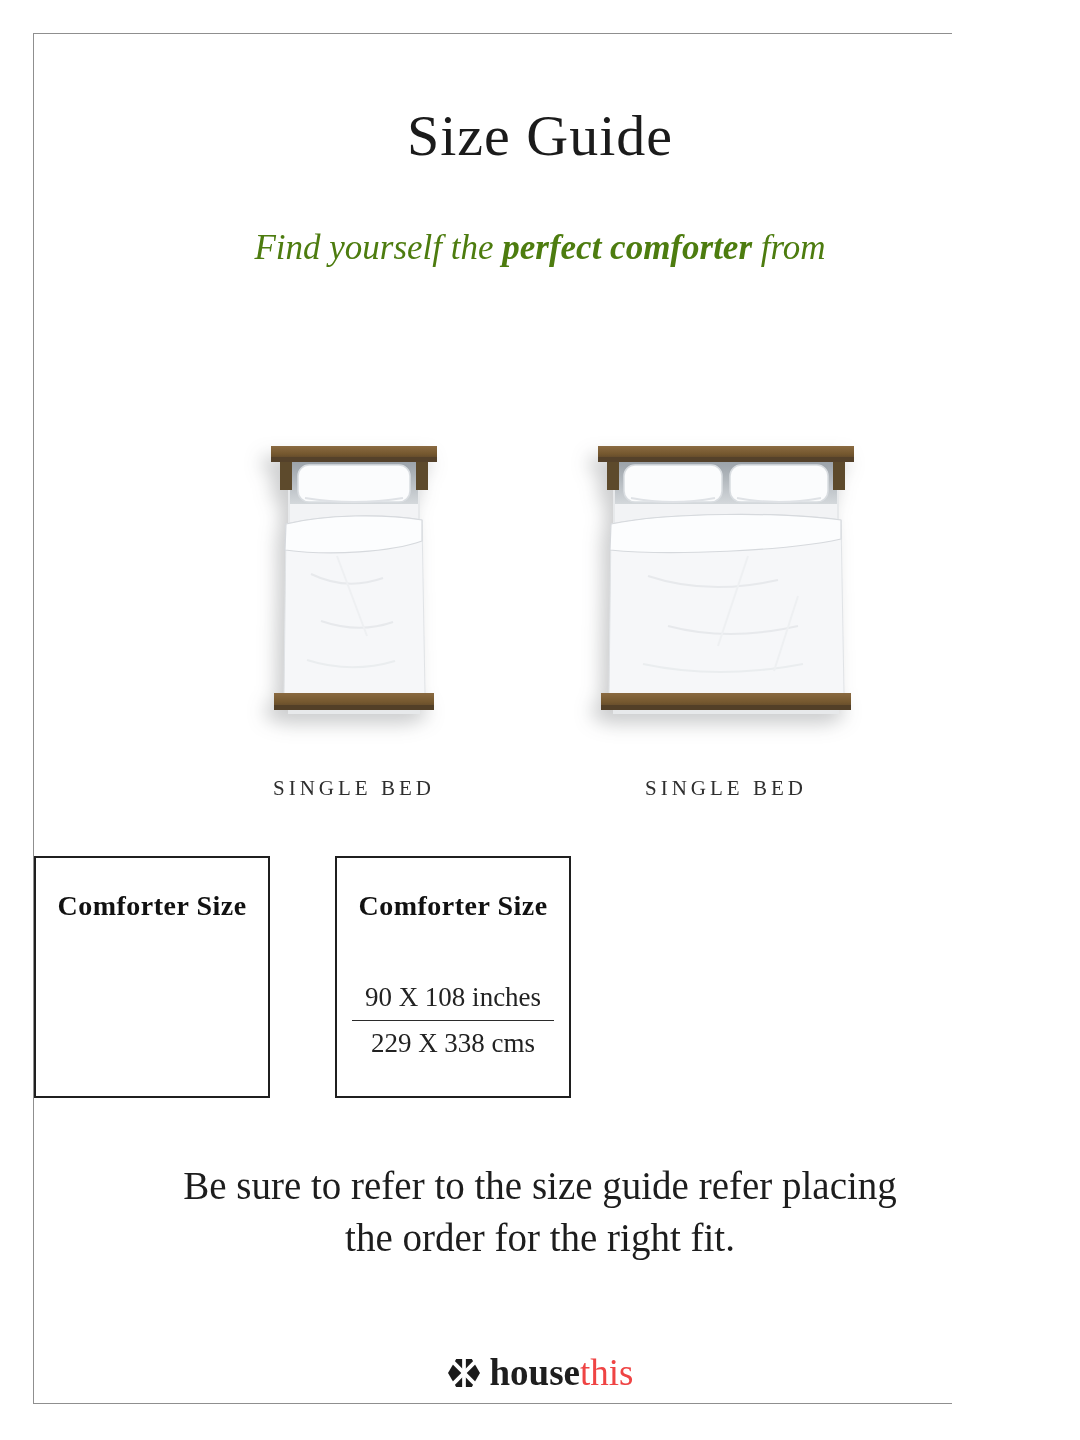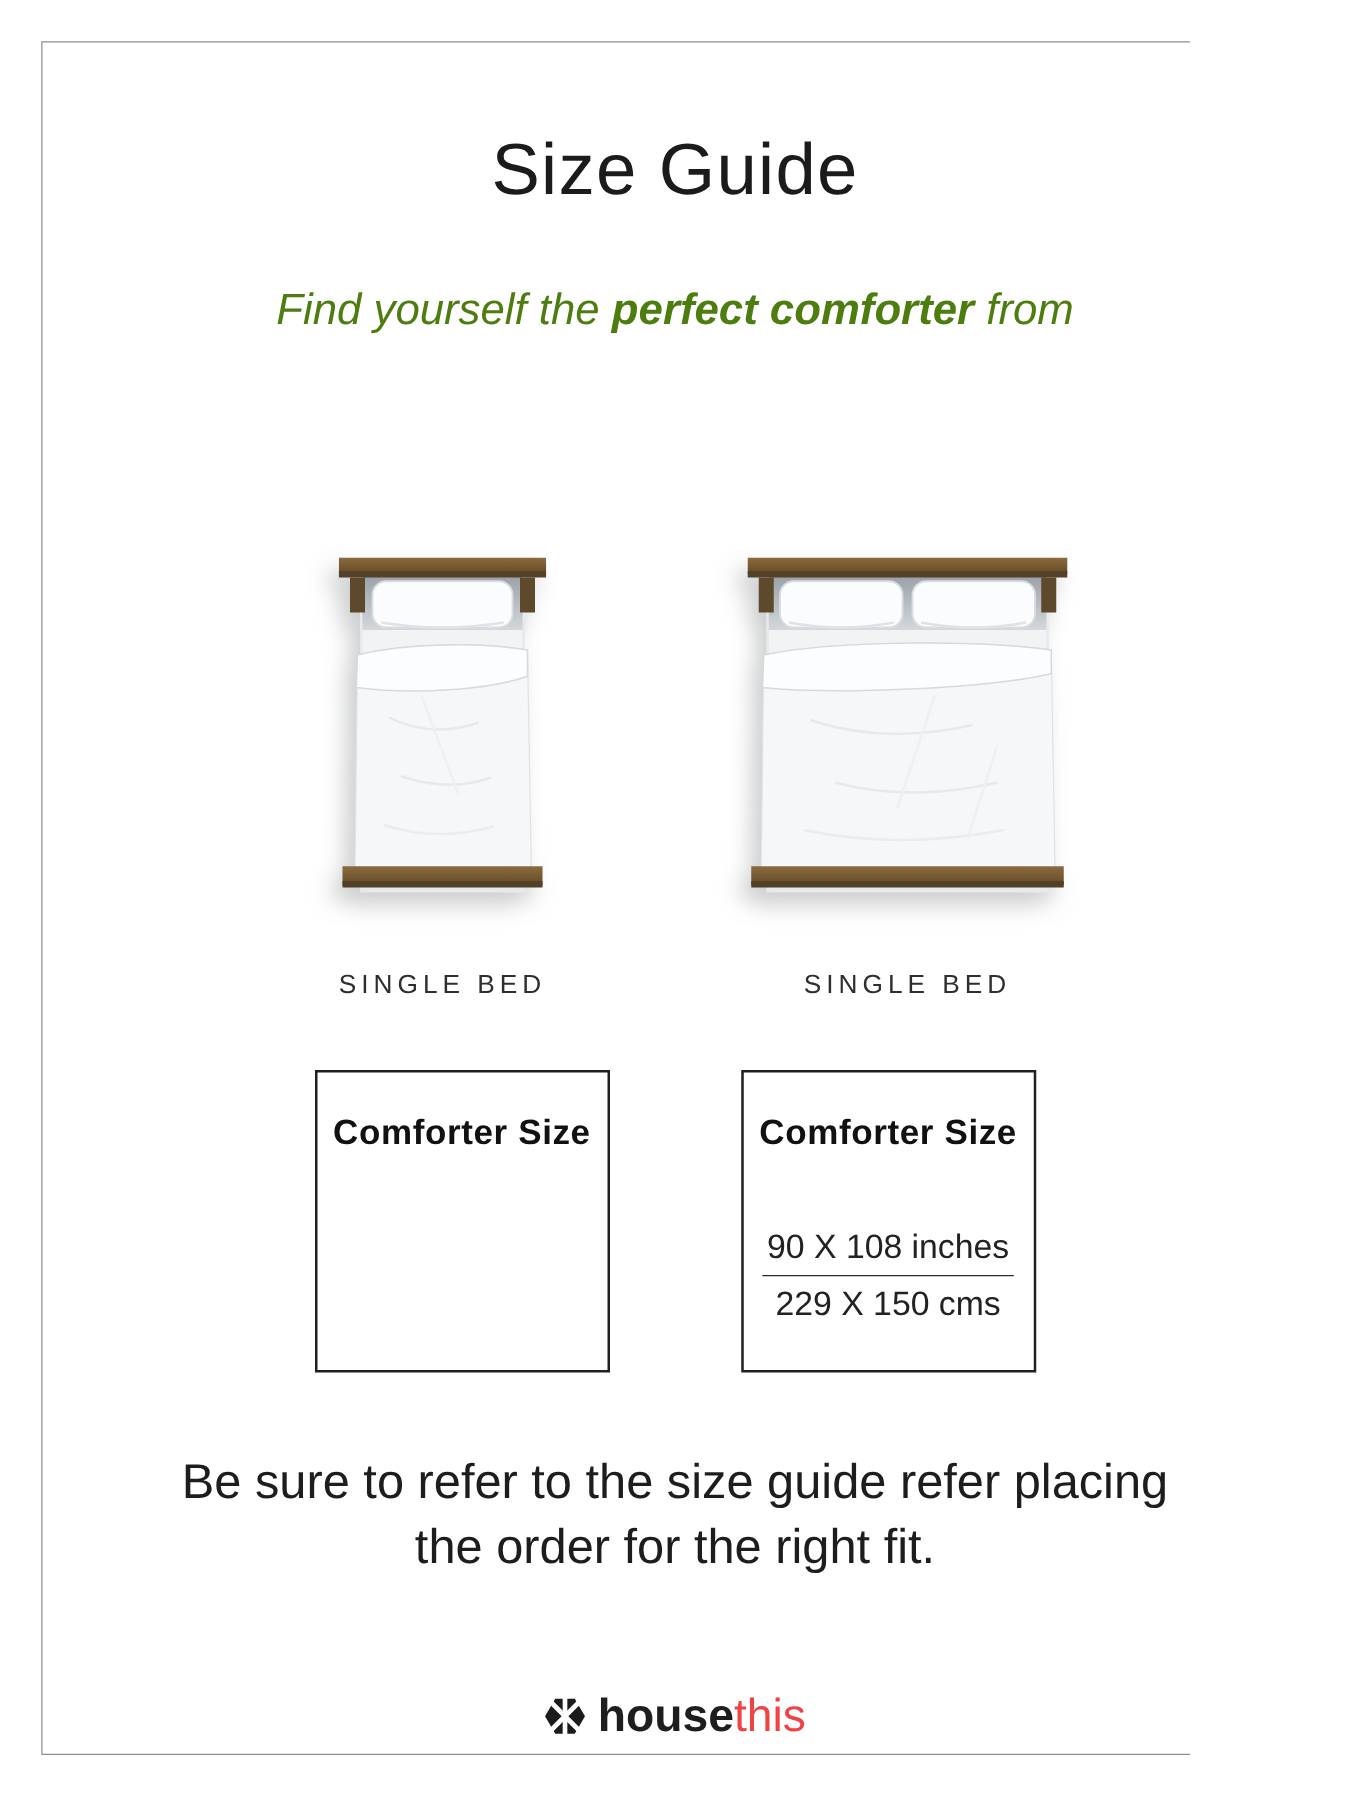--- a/index.html
+++ b/index.html
@@ -1,20 +1,20 @@
 <!DOCTYPE html>
 <html><head>
 <meta charset="utf-8">
 <style>
   html,body{margin:0;padding:0;background:#ffffff;}
   .page{
     position:relative;
     width:952px;height:1440px;
     background:#ffffff;
-    font-family:Liberation Sans, sans-serif;
+    font-family:Liberation Serif, serif;
     color:#1d1d1d;
     overflow:hidden;
   }
   .frame{
     position:absolute;left:33px;top:33px;
     width:1012px;height:1369px;
     border:1px solid #8f8f8f;
     background:#ffffff;
   }
   .page-title{
@@ -38,21 +38,21 @@
   }
   .bed-col{display:flex;flex-direction:column;align-items:center;width:310px;text-align:center;}
   .bed-svg{filter:drop-shadow(-8px 10px 9px rgba(50,55,60,0.25));}
   .bed-label{
     margin-top:44px;
     font-size:21px;letter-spacing:4px;color:#2e2e2e;font-weight:400;
     white-space:nowrap;
   }
   .cards-row{
     position:absolute;top:822px;left:0;width:100%;
-    display:flex;justify-content:center;gap:105px;
+    display:flex;gap:65px;
   }
   .size-card{
     position:relative;
     width:236px;height:242px;
     border:2px solid #1f1f1f;
     background:#ffffff;
     box-sizing:border-box;
   }
   .card-heading{
     position:absolute;top:32px;left:0;width:100%;
@@ -174,21 +174,21 @@
 
       <div class="size-card">
         <div class="card-heading">Comforter Size</div>
       </div>
 
       <div class="size-card">
         <div class="card-heading">Comforter Size</div>
         <div class="card-vals">
           <div class="inches">90 X 108 inches</div>
           <hr class="card-divider">
-          <div class="cms">229 X 150 cms</div>
+          <div class="cms">229 X 338 cms</div>
         </div>
       </div>
 
     </div>
 
     <p class="note">
       <span>Be sure to refer to the size guide refer placing</span>
       <br>
       <span>the order for the right fit.</span>
     </p>

